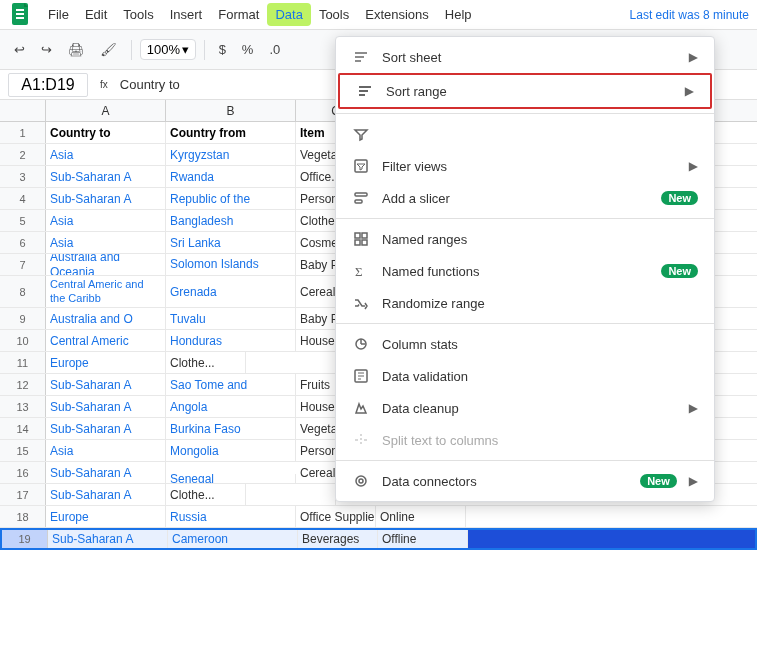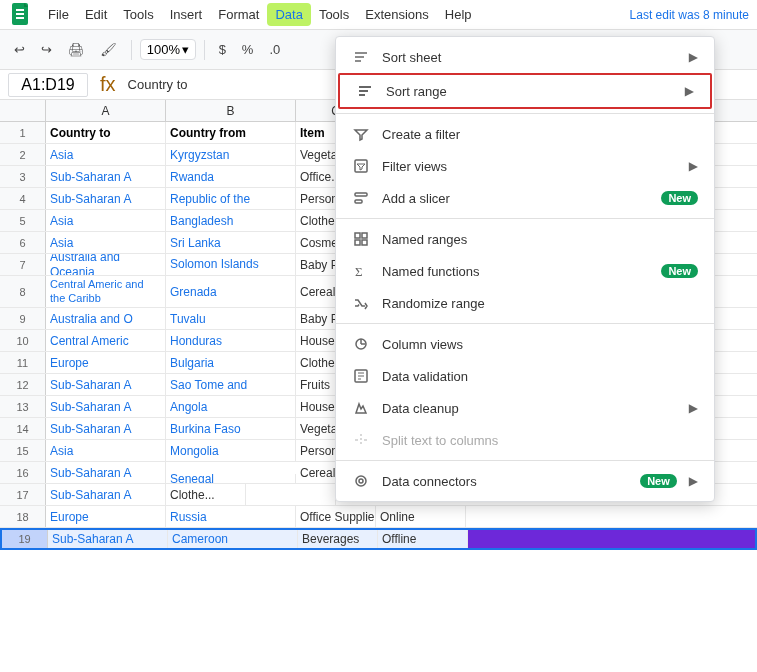--- a/index.html
+++ b/index.html
@@ -32,21 +32,21 @@
 
     
     .formula-bar {
       display: flex; align-items: center; height: 30px; border-bottom: 1px solid #e0e0e0;
       padding: 0 8px; gap: 8px;
     }
     .cell-ref-box {
       width: 80px; border: 1px solid #dadce0; border-radius: 2px; padding: 2px 6px;
       font-size: 16px; text-align: center;
     }
-    .formula-icon { color: #a16207; font-size: 20px; padding: 0 4px; }
+    .formula-icon { color: #404040; font-size: 10px; padding: 0 4px; }
     .formula-input {
       flex: 1; border: none; outline: none; font-size: 13px; color: #333;
     }
 
     
     .col-headers {
       display: flex; height: 22px; background: #f8f9fa; border-bottom: 1px solid #d0d0d0;
     }
     .row-num-header {
       width: 46px; min-width: 46px; border-right: 1px solid #d0d0d0;
@@ -255,21 +255,20 @@
       <div class="row-num">10</div>
       <div class="cell link-blue" style="width:120px;">Central Americ</div>
       <div class="cell link-blue" style="width:130px;">Honduras</div>
       <div class="cell" style="width:80px;">House...</div>
       <div class="cell" style="width:90px;"></div>
     </div>
 
     <div class="grid-row">
       <div class="row-num">11</div>
       <div class="cell link-blue" style="width:120px;">Europe</div>
-      <div class="cell link-blue" style="width:130px;">Bulgaria</div>
       <div class="cell" style="width:80px;">Clothe...</div>
       <div class="cell" style="width:90px;"></div>
     </div>
 
     <div class="grid-row">
       <div class="row-num">12</div>
       <div class="cell link-blue" style="width:120px;">Sub-Saharan A</div>
       <div class="cell link-blue" style="width:130px;">Sao Tome and</div>
       <div class="cell" style="width:80px;">Fruits</div>
       <div class="cell" style="width:90px;"></div>
@@ -315,21 +314,21 @@
     </div>
 
     <div class="grid-row">
       <div class="row-num">18</div>
       <div class="cell link-blue" style="width:120px;">Europe</div>
       <div class="cell link-blue" style="width:130px;">Russia</div>
       <div class="cell" style="width:80px;">Office Supplie...</div>
       <div class="cell" style="width:90px;">Online</div>
     </div>
 
-    <div class="grid-row" style="background:#6d28d9; border:2px solid #1a73e8;">
+    <div class="grid-row" style="background:#1d4ed8; border:2px solid #1a73e8;">
       <div class="row-num" style="background:#c2d3fb;">19</div>
       <div class="cell link-blue" style="width:120px;background:#e8f0fe;">Sub-Saharan A</div>
       <div class="cell link-blue" style="width:130px;background:#e8f0fe;">Cameroon</div>
       <div class="cell" style="width:80px;background:#e8f0fe;">Beverages</div>
       <div class="cell" style="width:90px;background:#e8f0fe;">Offline</div>
     </div>
   </div>
 </div>
 
 <div class="dropdown-menu">
@@ -359,21 +358,20 @@
   </div>
 
   <div class="menu-divider"></div>
 
   <div class="menu-section-item">
     <span class="item-icon">
       <svg width="16" height="16" viewBox="0 0 16 16">
           <path d="M2 4 L7 9 L7 14 L9 13 L9 9 L14 4 Z" fill="none" stroke="#666" stroke-width="1.5"></path>
         </svg>
     </span>
-    <span class="item-label">Create a filter</span>
   </div>
 
   <div class="menu-section-item">
     <span class="item-icon">
       <svg width="16" height="16" viewBox="0 0 16 16">
           <rect x="2" y="2" width="12" height="12" rx="1" fill="none" stroke="#666" stroke-width="1.5"></rect>
           <path d="M4 6 L7 9 L7 12 L9 11 L9 9 L12 6 Z" fill="none" stroke="#666" stroke-width="1"></path>
         </svg>
     </span>
     <span class="item-label">Filter views</span>
@@ -428,21 +426,21 @@
   <div class="menu-divider"></div>
 
   <div class="menu-section-item">
     <span class="item-icon">
       <svg width="16" height="16" viewBox="0 0 16 16">
           <circle cx="8" cy="8" r="5" fill="none" stroke="#666" stroke-width="1.5"></circle>
           <line x1="8" y1="3" x2="8" y2="8" stroke="#666" stroke-width="1.5"></line>
           <line x1="8" y1="8" x2="12" y2="8" stroke="#666" stroke-width="1.5"></line>
         </svg>
     </span>
-    <span class="item-label">Column views</span>
+    <span class="item-label">Column stats</span>
   </div>
 
   <div class="menu-section-item">
     <span class="item-icon">
       <svg width="16" height="16" viewBox="0 0 16 16">
           <rect x="2" y="2" width="12" height="12" rx="1" fill="none" stroke="#666" stroke-width="1.5"></rect>
           <line x1="5" y1="5" x2="11" y2="5" stroke="#666" stroke-width="1"></line>
           <line x1="5" y1="8" x2="11" y2="8" stroke="#666" stroke-width="1"></line>
           <line x1="5" y1="11" x2="8" y2="11" stroke="#666" stroke-width="1"></line>
         </svg>

